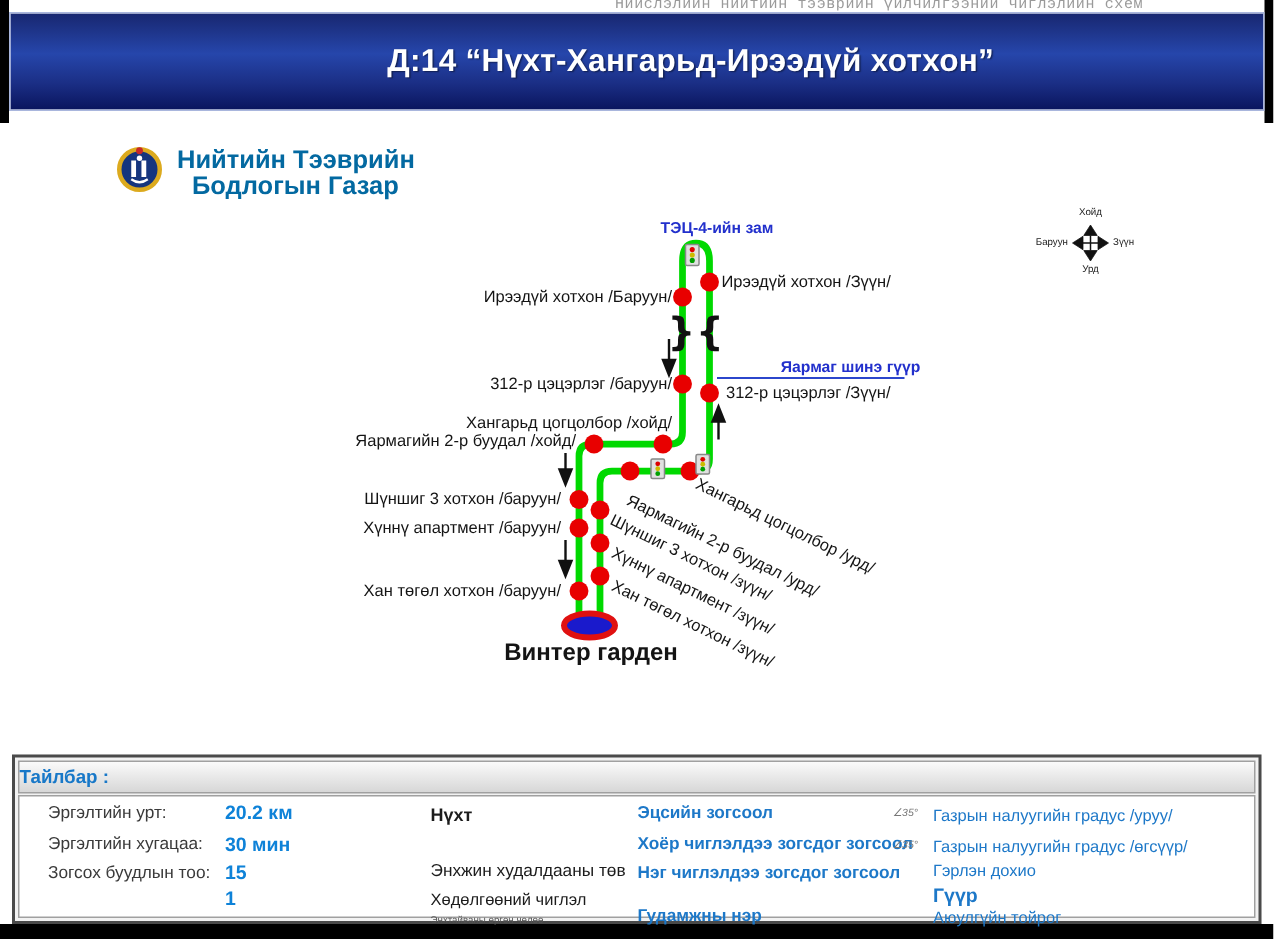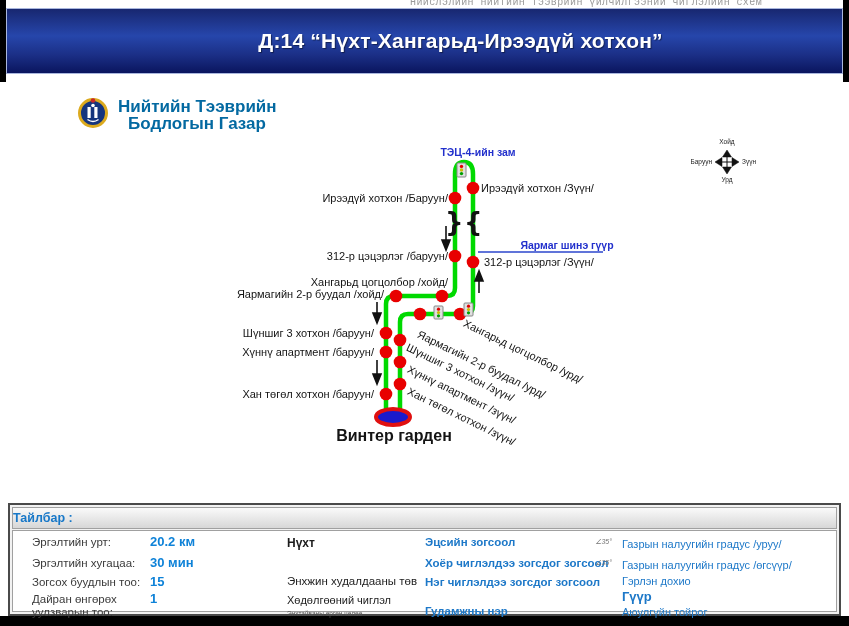--- a/index.html
+++ b/index.html
@@ -209,22 +209,20 @@
     <span class="lt">Тайлбар :</span>
   </div>
   <div id="legend-body"></div>
 
   <div class="lg-label" style="left:22px;top:31px;">Эргэлтийн урт:</div>
   <div class="lg-val" style="left:140px;top:29px;">20.2 км</div>
   <div class="lg-label" style="left:22px;top:52px;">Эргэлтийн хугацаа:</div>
   <div class="lg-val" style="left:140px;top:50px;">30 мин</div>
   <div class="lg-label" style="left:22px;top:71px;">Зогсох буудлын тоо:</div>
   <div class="lg-val" style="left:140px;top:69px;">15</div>
-  <div class="lg-label" style="left:22px;top:88px;">Дайран өнгөрөх
-уулзварын тоо:</div>
   <div class="lg-val" style="left:140px;top:86px;">1</div>
 
   <div class="lg-sym b" style="left:277px;top:31px;">Нүхт</div>
   <div class="lg-sym" style="left:277px;top:51px;"></div>
   <div class="lg-sym" style="left:277px;top:70px;">Энхжин худалдааны төв</div>
   <div class="lg-sym" style="left:277px;top:89px;font-size:11px;">Хөдөлгөөний чиглэл</div>
   <div class="lg-sym tiny" style="left:277px;top:105px;">Энхтайваны өргөн чөлөө</div>
 
   <div class="lg-blue" style="left:415px;top:31px;">Эцсийн зогсоол</div>
   <div class="lg-blue" style="left:415px;top:52px;">Хоёр чиглэлдээ зогсдог зогсоол</div>

